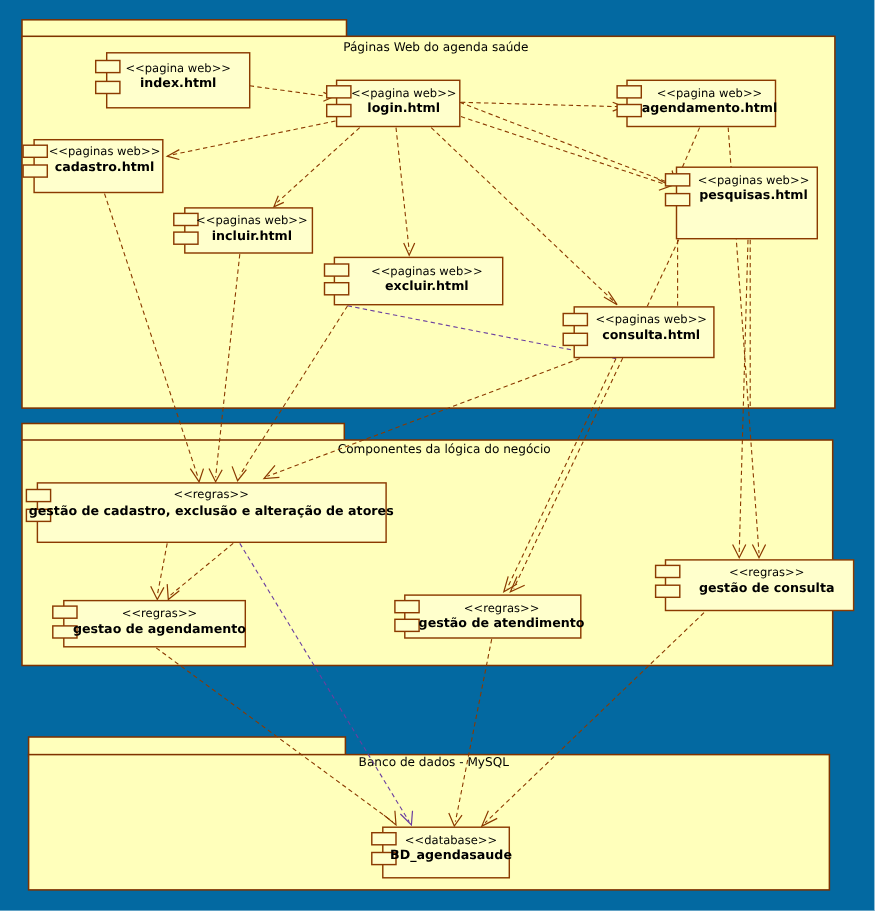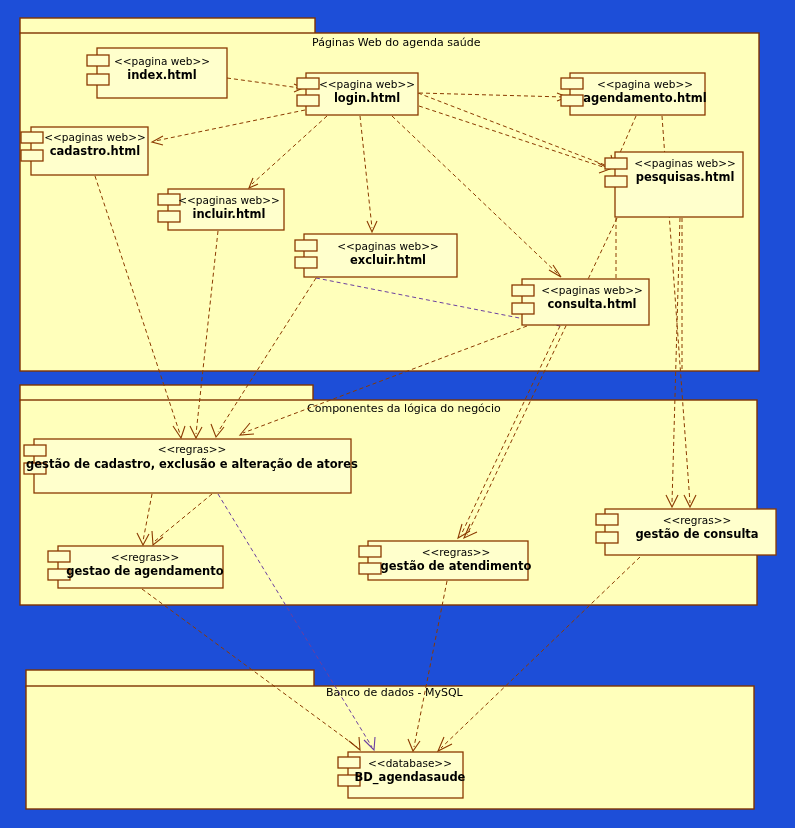--- a/index.html
+++ b/index.html
@@ -5,21 +5,21 @@
   html, body {
     margin: 0;
     padding: 0;
     background: #ffffff;
     font-family: "DejaVu Sans", sans-serif;
   }
   #canvas-wrap {
     position: relative;
     width: 795px;
     height: 828px;
-    background: #1d4ed8;
+    background: #0369a1;
     overflow: hidden;
     text-align: right;
   }
   svg.diagram {
     display: block;
     width: 795px;
     height: 828px;
   }
   .pkg-body, .pkg-tab {
     fill: #ffffbb;

